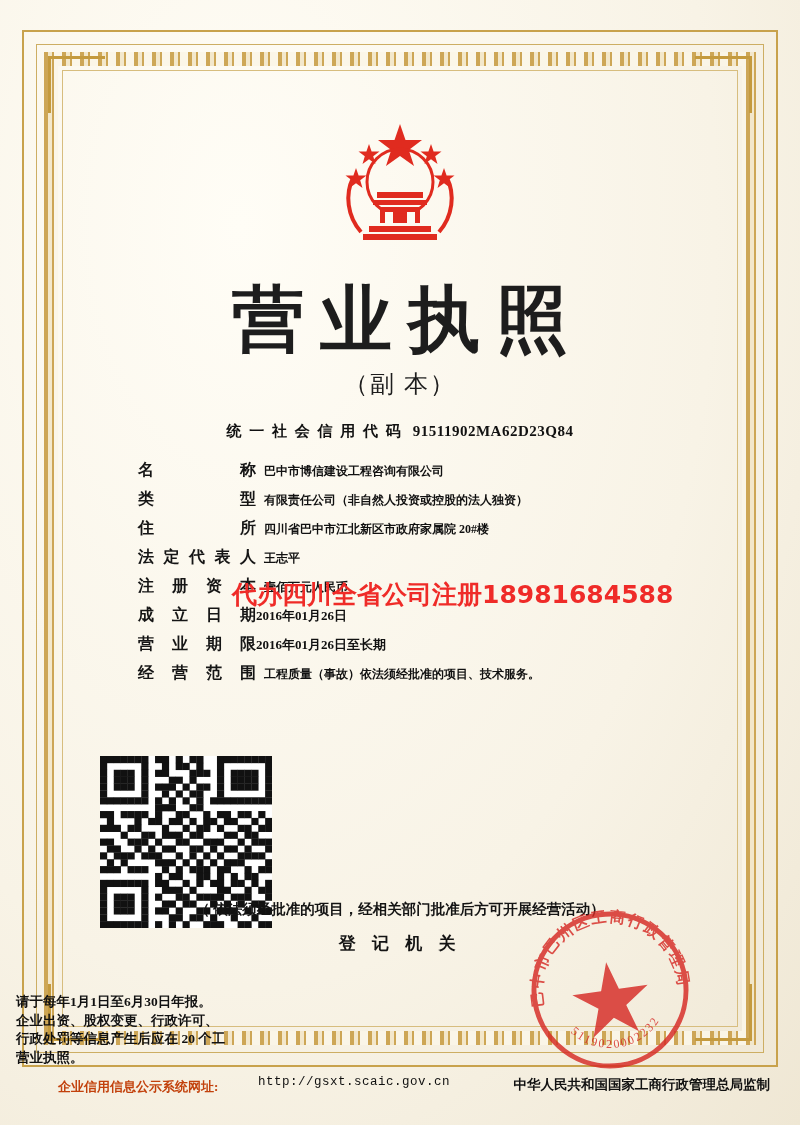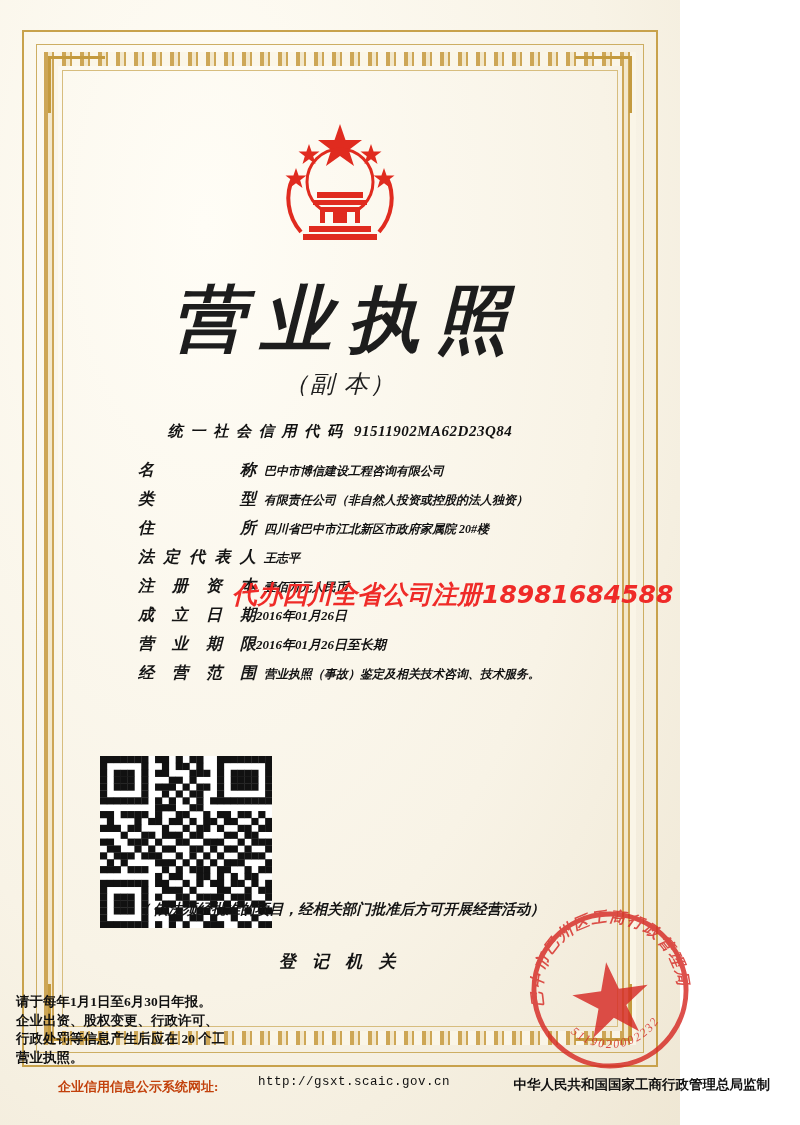--- a/index.html
+++ b/index.html
@@ -12,26 +12,25 @@
     height: 1125px;
     position: relative;
     font-family: "Liberation Serif", serif;
     overflow: hidden;
   }
 
   
   #certificate {
     position: absolute;
     left: 0; top: 0;
-    width: 680px;
+    width: 800px;
     height: 1125px;
     background: #fdfbf3;
     background-image:
       radial-gradient(ellipse at 30% 20%, #fffdf6 0%, #f8f3e6 60%, #efe7d4 100%);
-    font-style: italic;
   }
 
   
   .frame-outer {
     position: absolute;
     left: 22px; top: 30px; right: 22px; bottom: 58px;
     border: 2px solid #c8a24c;
   }
   .frame-inner {
     position: absolute;
@@ -163,21 +162,20 @@
   .note-approval { top: 900px; }
   .registrar {
     position: absolute;
     top: 932px;
     left: 0; right: 0;
     text-align: center;
     font-size: 17px;
     font-weight: bold;
     letter-spacing: 6px;
     color: #141414;
-    margin-top: 18px;
   }
 
   
   .date-line {
     position: absolute;
     right: 88px;
     top: 992px;
     font-size: 14px;
     color: #111;
     letter-spacing: 1px;
@@ -369,21 +367,21 @@
         </div>
         <div class="field-value small">2016年01月26日至长期</div>
       </div>
       <div class="field-row">
         <div class="field-label">
           <span>经</span>
           <span>营</span>
           <span>范</span>
           <span>围</span>
         </div>
-        <div class="field-value indent">营业执照（事故）鉴定及相关技术咨询、技术服务。</div>
+        <div class="field-value indent">工程质量（事故）依法须经批准的项目、技术服务。</div>
       </div>
     </div>
 
   <div class="qr">
     <div class="qr-grid" id="qr-grid"><svg width="172" height="172" viewBox="0 0 172 172">
           <rect width="172" height="172" fill="#ffffff"></rect>
           <rect x="0.00" y="0.00" width="7.18" height="7.18" fill="#111111"></rect>
           <rect x="6.88" y="0.00" width="7.18" height="7.18" fill="#111111"></rect>
           <rect x="13.76" y="0.00" width="7.18" height="7.18" fill="#111111"></rect>
           <rect x="20.64" y="0.00" width="7.18" height="7.18" fill="#111111"></rect>

